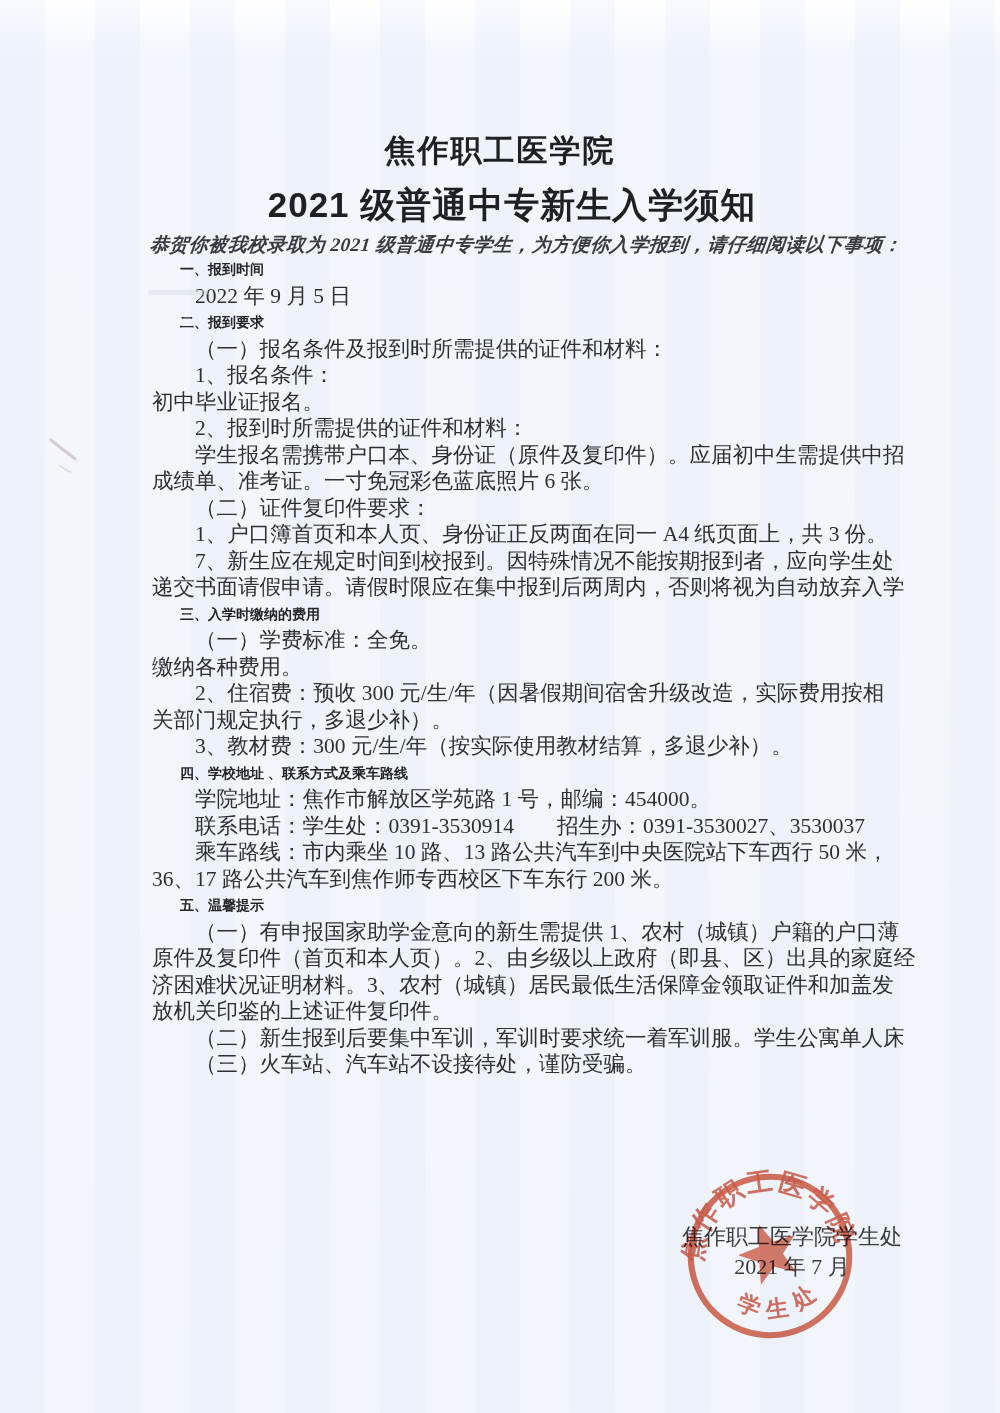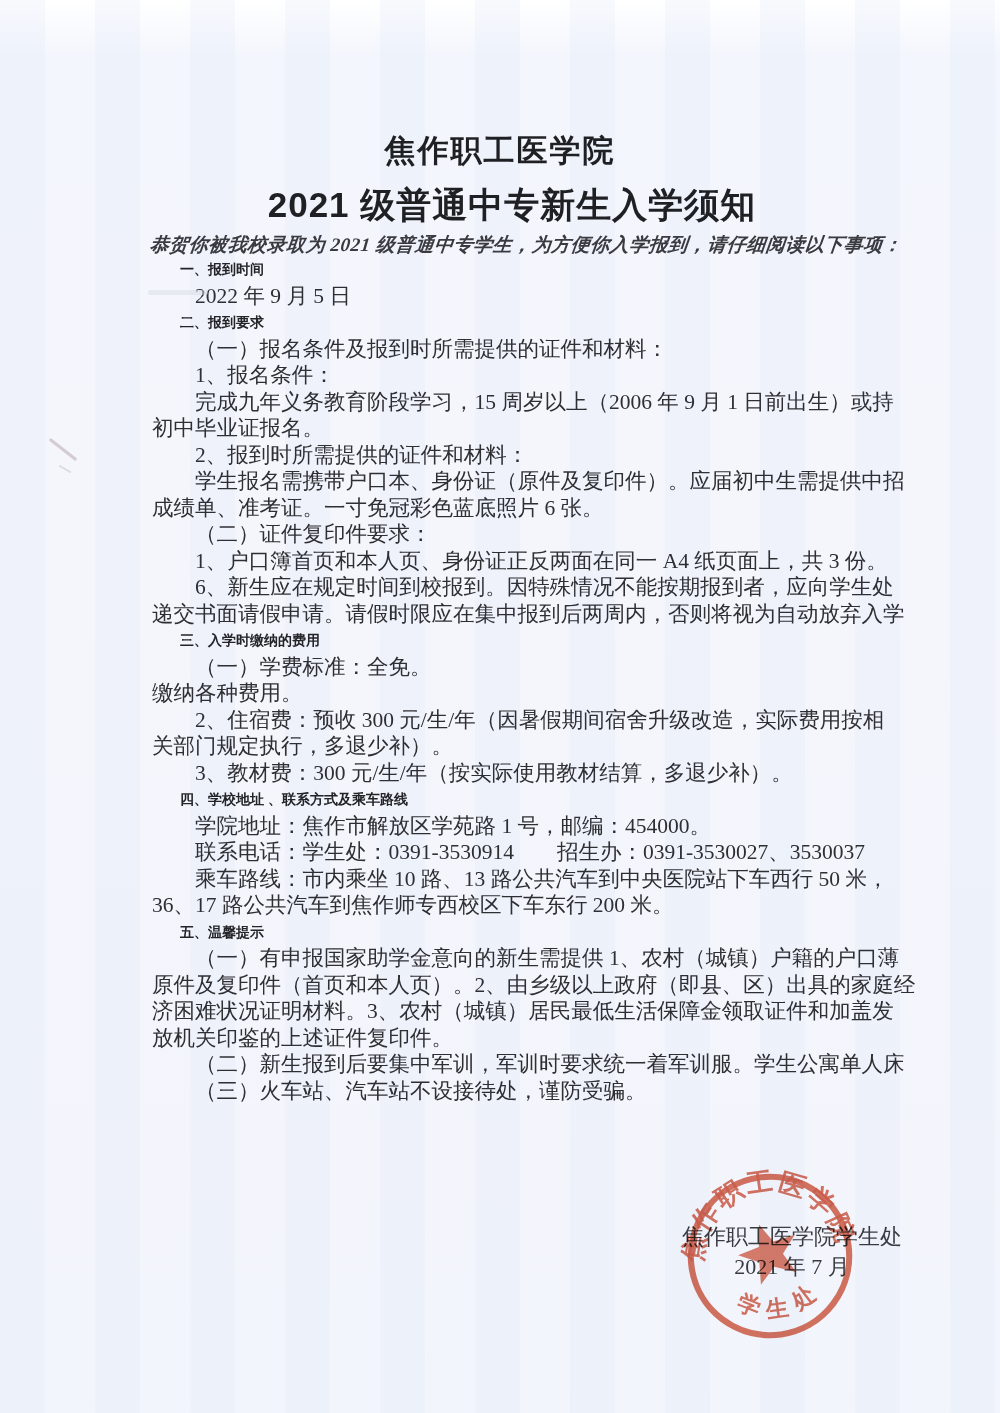--- a/index.html
+++ b/index.html
@@ -72,28 +72,27 @@
   <div class="title2">2021 级普通中专新生入学须知</div>
 
   <div class="greeting">恭贺你被我校录取为 2021 级普通中专学生，为方便你入学报到，请仔细阅读以下事项：</div>
 
   <div class="body-text">
       <p class="line heading">一、报到时间</p>
       <p class="line first">2022 年 9 月 5 日</p>
       <p class="line heading">二、报到要求</p>
       <p class="line first">（一）报名条件及报到时所需提供的证件和材料：</p>
       <p class="line first">1、报名条件：</p>
-      <p class="line first">完成九年义务教育阶段学习，15 周岁以上（2006 年 9 月 1 日前出生）或持</p>
       <p class="line wrap">初中毕业证报名。</p>
       <p class="line first">2、报到时所需提供的证件和材料：</p>
       <p class="line first">学生报名需携带户口本、身份证（原件及复印件）。应届初中生需提供中招</p>
       <p class="line wrap">成绩单、准考证。一寸免冠彩色蓝底照片 6 张。</p>
       <p class="line first">（二）证件复印件要求：</p>
       <p class="line first">1、户口簿首页和本人页、身份证正反两面在同一 A4 纸页面上，共 3 份。</p>
-      <p class="line first">6、新生应在规定时间到校报到。因特殊情况不能按期报到者，应向学生处</p>
+      <p class="line first">7、新生应在规定时间到校报到。因特殊情况不能按期报到者，应向学生处</p>
       <p class="line wrap">递交书面请假申请。请假时限应在集中报到后两周内，否则将视为自动放弃入学</p>
       <p class="line heading">三、入学时缴纳的费用</p>
       <p class="line first">（一）学费标准：全免。</p>
       <p class="line wrap">缴纳各种费用。</p>
       <p class="line first">2、住宿费：预收 300 元/生/年（因暑假期间宿舍升级改造，实际费用按相</p>
       <p class="line wrap">关部门规定执行，多退少补）。</p>
       <p class="line first">3、教材费：300 元/生/年（按实际使用教材结算，多退少补）。</p>
       <p class="line heading">四、学校地址 、联系方式及乘车路线</p>
       <p class="line first">学院地址：焦作市解放区学苑路 1 号，邮编：454000。</p>
       <p class="line first">联系电话：学生处：0391-3530914　　招生办：0391-3530027、3530037</p>

